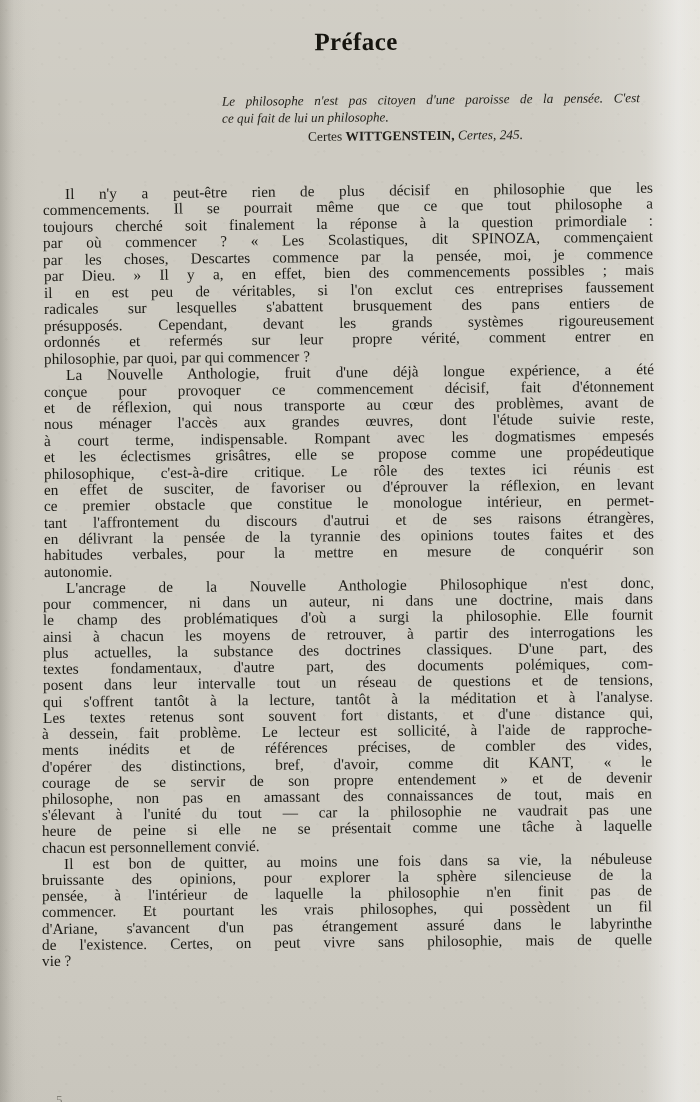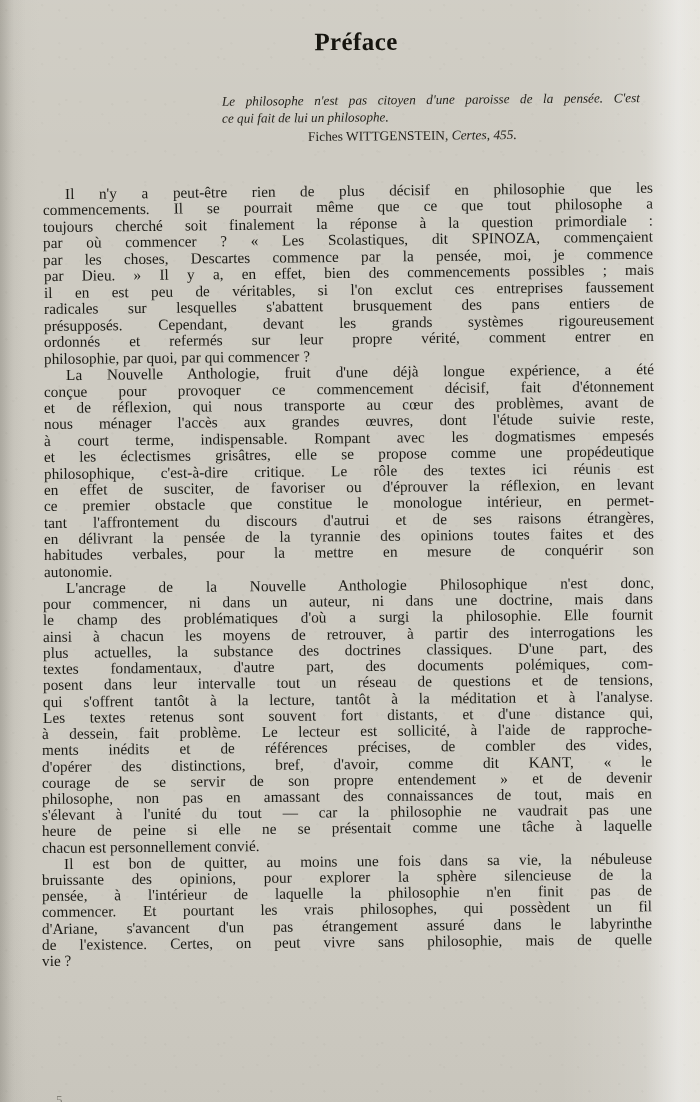--- a/index.html
+++ b/index.html
@@ -99,20 +99,21 @@
     top: 128px;
     left: 308px;
     font-size: 13.4px;
     font-style: normal;
     white-space: nowrap;
     color: #201e18;
     transform: rotate(-0.55deg);
   }
   .attribution .sc {
     font-variant: normal;
+    font-weight: bold;
   }
   .attribution .it { font-style: italic; }
 
   
   .body-text { position: absolute; inset: 0; }
 
   .ln {
     position: absolute;
     font-size: 15.3px;
     line-height: 16.3px;
@@ -168,24 +169,24 @@
   <div class="content">
 
     <h1 class="page-title">Préface</h1>
 
     <div class="epigraph">
       <span class="epigraph-line j">Le philosophe n'est pas citoyen d'une paroisse de la pensée. C'est</span>
       <span class="epigraph-line">ce qui fait de lui un philosophe.</span>
     </div>
 
     <div class="attribution">
-      <span>Fiches</span>
+      <span>Certes</span>
       <span class="sc">WITTGENSTEIN,</span>
       <span class="it">Certes,</span>
-      <span class="it">455.</span>
+      <span class="it">245.</span>
     </div>
 
     <div class="body-text">
         <div class="ln just" style="top: 186px; left: 65px; width: 588px; transform: rotate(-0.62deg);">Il n'y a peut-être rien de plus décisif en philosophie que les</div>
         <div class="ln just" style="top: 202.486px; left: 43.1208px; width: 610px; transform: rotate(-0.615deg);">commencements. Il se pourrait même que ce que tout philosophe a</div>
         <div class="ln just" style="top: 218.971px; left: 43.2401px; width: 610px; transform: rotate(-0.61deg);">toujours cherché soit finalement la réponse à la question primordiale :</div>
         <div class="ln just" style="top: 235.454px; left: 43.3564px; width: 610px; transform: rotate(-0.605deg);">par où commencer ? « Les Scolastiques, dit SPINOZA, commençaient</div>
         <div class="ln just" style="top: 251.934px; left: 43.4685px; width: 610px; transform: rotate(-0.6deg);">par les choses, Descartes commence par la pensée, moi, je commence</div>
         <div class="ln just" style="top: 268.41px; left: 43.575px; width: 610px; transform: rotate(-0.595deg);">par Dieu. » Il y a, en effet, bien des commencements possibles ; mais</div>
         <div class="ln just" style="top: 284.881px; left: 43.6744px; width: 610px; transform: rotate(-0.59deg);">il en est peu de véritables, si l'on exclut ces entreprises faussement</div>

